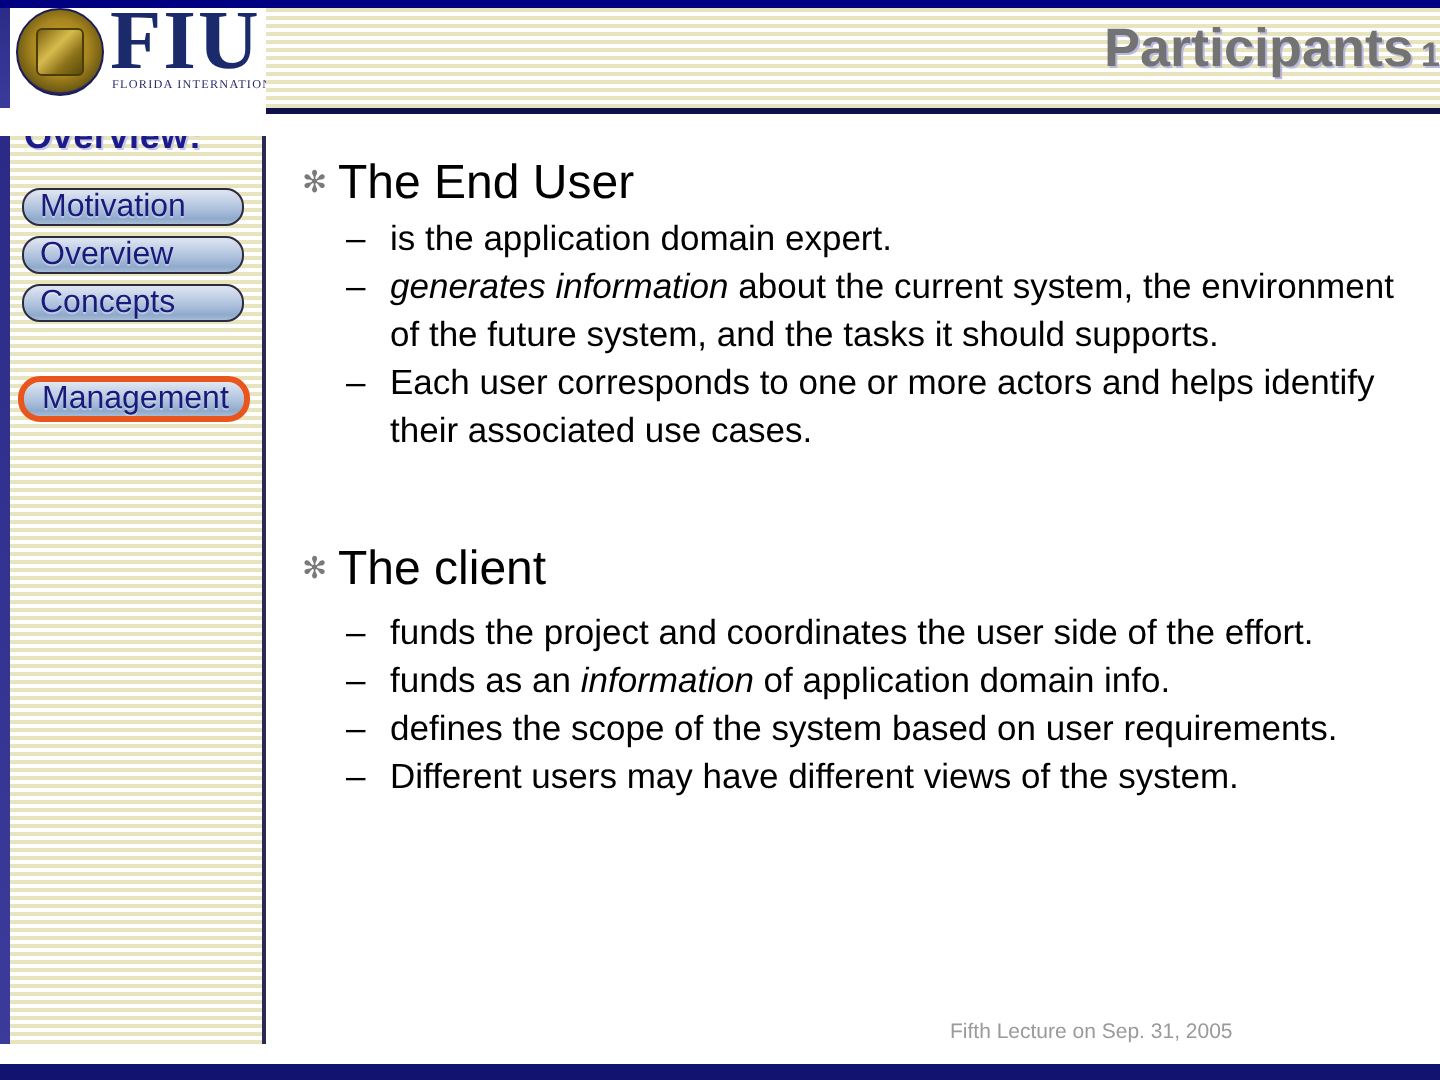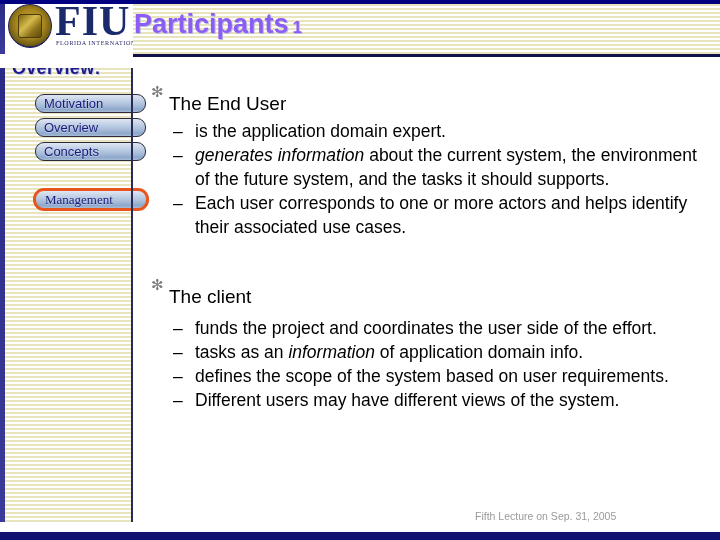--- a/index.html
+++ b/index.html
@@ -52,24 +52,24 @@
     width: 720px;
     height: 3px;
     background: #10104a;
     z-index: 4;
   }
   #page-title {
     position: absolute;
     left: 134px;
     top: 9px;
     width: 586px;
-    text-align: left;
+    text-align: right;
     font-size: 27px;
     font-weight: bold;
-    color: #8b5cf6;
+    color: #737373;
     letter-spacing: 0px;
     text-shadow: 1px 1px 0 #b9b9e0;
     z-index: 5;
     white-space: nowrap;
   }
   #page-title .title-num {
     font-size: 17px;
     font-weight: bold;
     vertical-align: baseline;
     margin-left: 4px;
@@ -178,37 +178,35 @@
     border: 1px solid #2b2b3d;
     border-radius: 9px;
     box-sizing: border-box;
     background: linear-gradient(to bottom,
         #dfe7f2 0%,
         #cfdaeb 18%,
         #aec2dd 55%,
         #8fa9cc 85%,
         #a6bcd6 100%);
     color: #1a1a7a;
-    font-size: 13px;
+    font-size: 16px;
     line-height: 17px;
     padding-left: 8px;
     white-space: nowrap;
     overflow: hidden;
     text-shadow: 0 1px 0 rgba(255,255,255,0.35);
-    margin-left: 24px;
   }
   .nav-btn.selected {
     border: 3px solid #e8561e;
     border-radius: 11px;
     left: 4px;
     width: 116px;
     height: 23px;
     line-height: 17px;
     padding-left: 9px;
-    font-family: Liberation Serif, serif;
   }
 
   
   #content {
     position: absolute;
     left: 133px;
     top: 57px;
     width: 587px;
     height: 448px;
     background: #ffffff;
@@ -225,24 +223,23 @@
     width: 22px;
     flex: 0 0 22px;
     color: #7a7a7a;
     font-size: 15px;
     line-height: 26px;
     text-align: left;
     padding-left: 4px;
     box-sizing: border-box;
   }
   .lvl1-text {
-    font-size: 19px;
+    font-size: 24px;
     line-height: 26px;
     color: #000000;
-    margin-top: 12px;
   }
   .lvl2-list {
     margin: 0;
     padding: 0;
     list-style: none;
   }
   .lvl2 {
     display: flex;
     align-items: flex-start;
     font-size: 17.5px;
@@ -371,21 +368,21 @@
       <span class="lvl1-bullet">✻</span>
       <span class="lvl1-text">The client</span>
     </div>
     <ul class="lvl2-list">
       <li class="lvl2">
         <span class="lvl2-dash">–</span>
         <span class="lvl2-text"><span>funds the project and coordinates the user side of the effort.</span><i></i><span></span></span>
       </li>
       <li class="lvl2">
         <span class="lvl2-dash">–</span>
-        <span class="lvl2-text"><span>tasks as an </span><i>information</i><span> of application domain info.</span></span>
+        <span class="lvl2-text"><span>funds as an </span><i>information</i><span> of application domain info.</span></span>
       </li>
       <li class="lvl2">
         <span class="lvl2-dash">–</span>
         <span class="lvl2-text"><span>defines the scope of the system based on user requirements.</span><i></i><span></span></span>
       </li>
       <li class="lvl2">
         <span class="lvl2-dash">–</span>
         <span class="lvl2-text"><span>Different users may have different views of the system.</span><i></i><span></span></span>
       </li>
     </ul>

